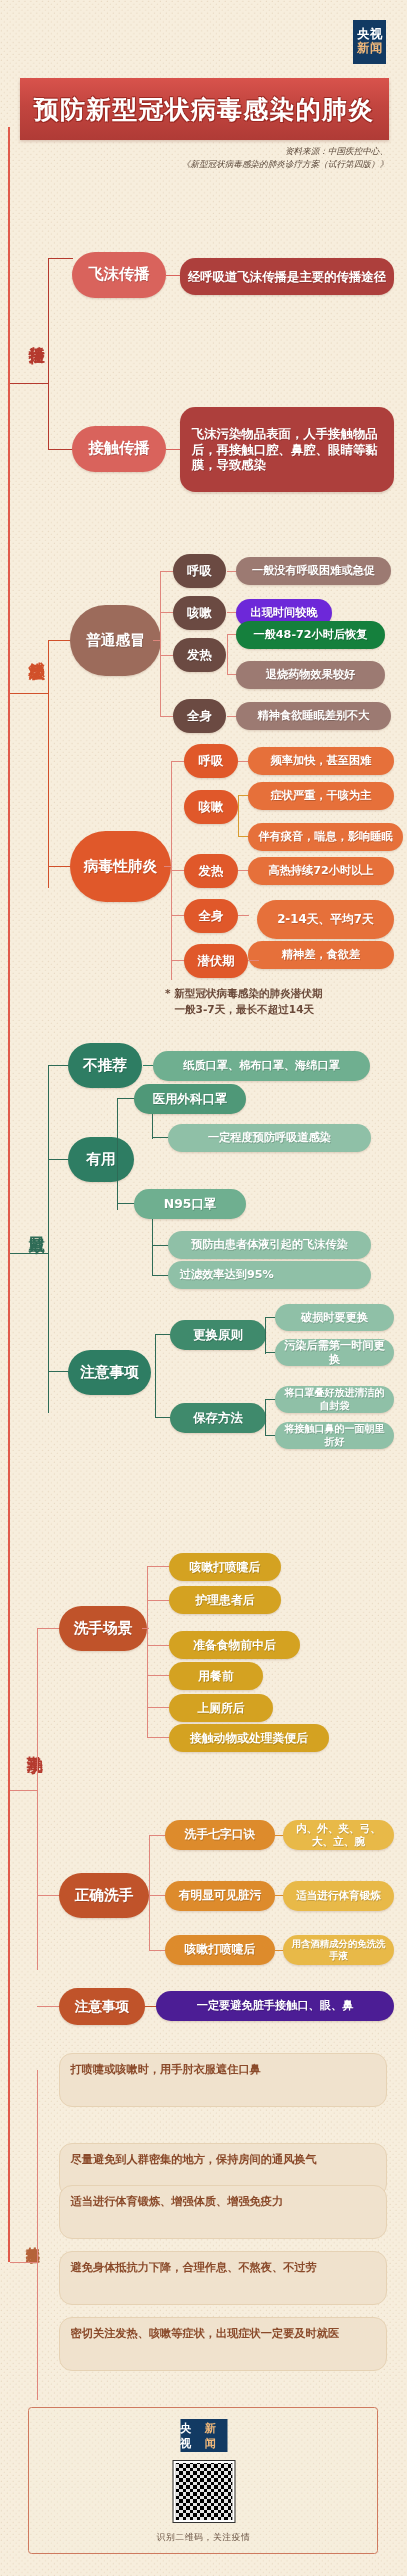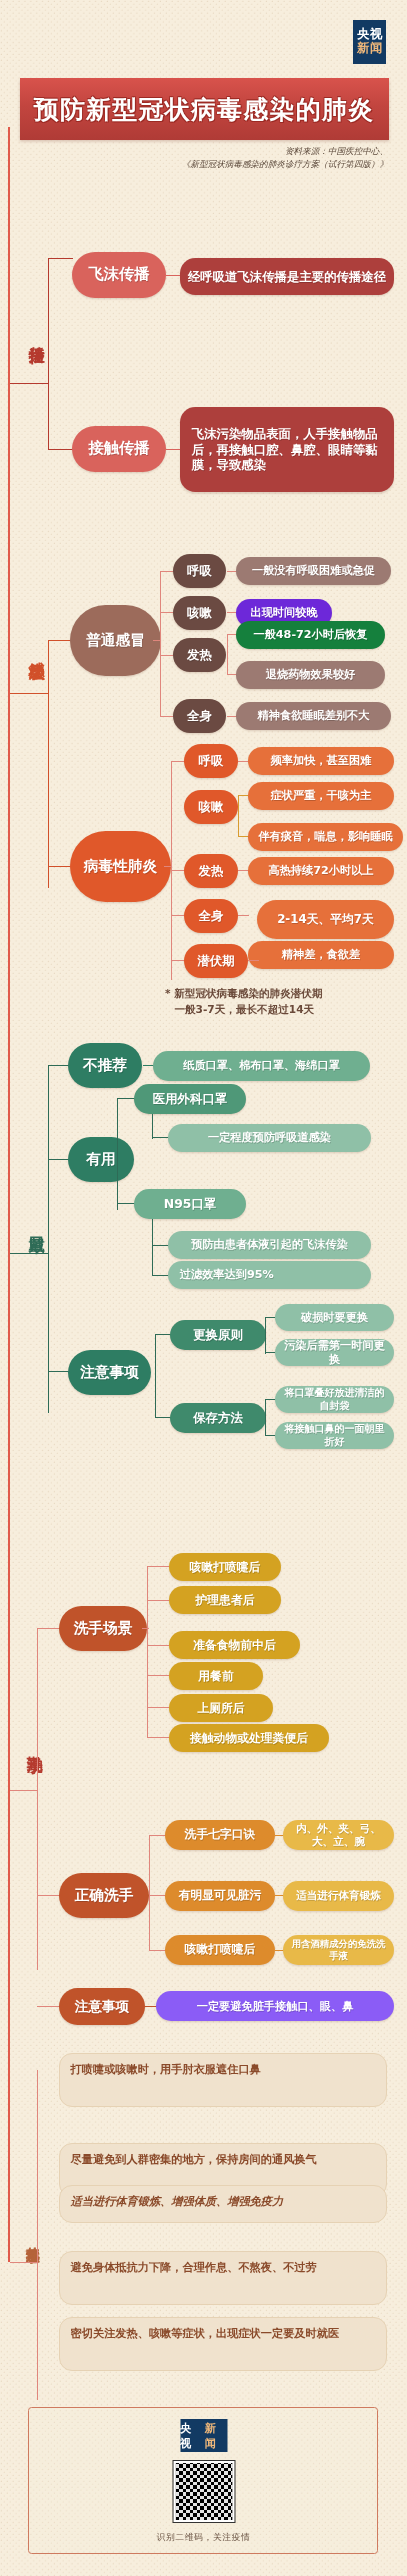--- a/index.html
+++ b/index.html
@@ -412,37 +412,37 @@
 <div class="hline" style="left:275px; top:1950px; width:9.4px; background:#dd8b2c;"></div>
 <div class="pill" style="left:283px; top:1935px; width:111px; height:29.5px; background:#e8b948; font-size:9.4px;">
   <span>用含酒精成分的免洗洗手液</span>
 </div>
 
 <div class="hline" style="left:37px; top:2006px; width:23.6px; background:#e0867c;"></div>
 <div class="pill" style="left:59px; top:1988px; width:86px; height:37px; background:#c0532a; font-size:13.6px;">
   <span>注意事项</span>
 </div>
 <div class="hline" style="left:145px; top:2006px; width:11.8px; background:#c0532a;"></div>
-<div class="pill" style="left:156px; top:1991px; width:238px; height:29.5px; background:#8b5cf6; font-size:11.2px;font-family:Liberation Serif, serif;">
+<div class="pill" style="left:156px; top:1991px; width:238px; height:29.5px; background:#4c1d95; font-size:11.2px;">
   <span>一定要避免脏手接触口、眼、鼻</span>
 </div>
 
 <div class="vlabel" style="left:26px; top:2236px; color:#b5633a; font-size:13.6px;">
   <span style="writing-mode:vertical-rl;text-orientation:upright;">其他注意事项</span>
 </div>
 <div class="hline" style="left:10px; top:2262px; width:27px; background:#e0867c;"></div>
 <div class="vline" style="left:37px; top:2070px; height:330px; background:#e0867c;"></div>
 
 <div class="panel" style="left:59px; top:2053px; width:328px; height:54px;">
   <span>打喷嚏或咳嗽时，用手肘衣服遮住口鼻</span>
 </div>
 <div class="panel" style="left:59px; top:2119px; width:328px; height:54px;margin-top:24px;">
   <span>尽量避免到人群密集的地方，保持房间的通风换气</span>
 </div>
-<div class="panel" style="left:59px; top:2185px; width:328px; height:38px;font-style:italic;">
+<div class="panel" style="left:59px; top:2185px; width:328px; height:54px;">
   <span>适当进行体育锻炼、增强体质、增强免疫力</span>
 </div>
 <div class="panel" style="left:59px; top:2251px; width:328px; height:54px;">
   <span>避免身体抵抗力下降，合理作息、不熬夜、不过劳</span>
 </div>
 <div class="panel" style="left:59px; top:2317px; width:328px; height:54px;">
   <span>密切关注发热、咳嗽等症状，出现症状一定要及时就医</span>
 </div>
 
 <div class="foot-box"></div>

